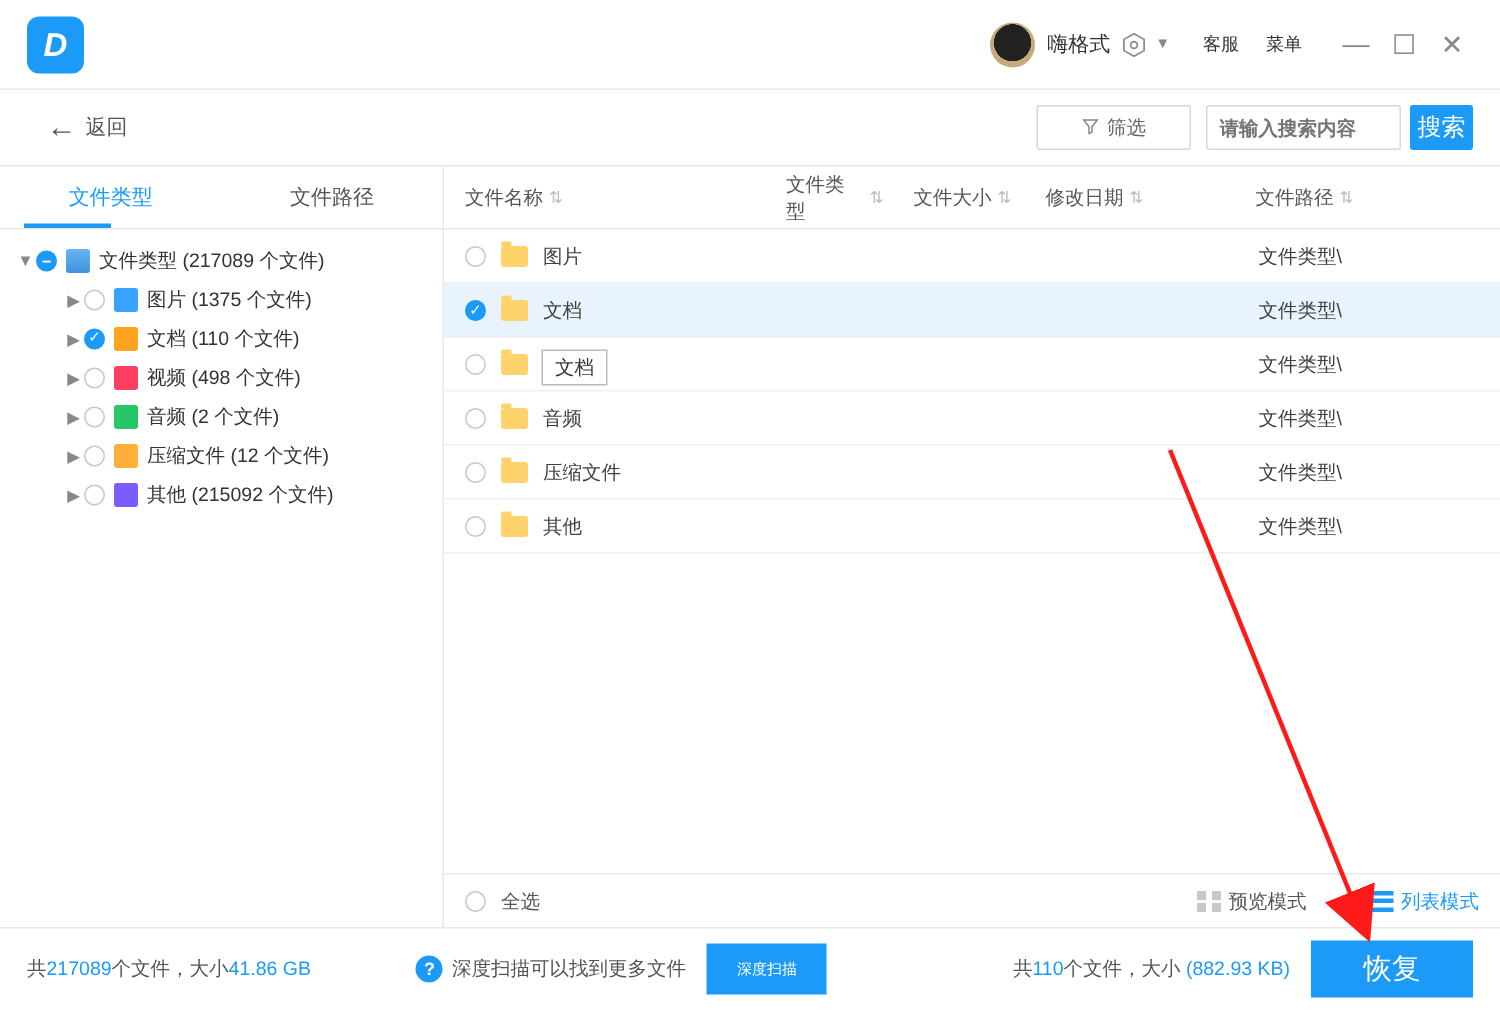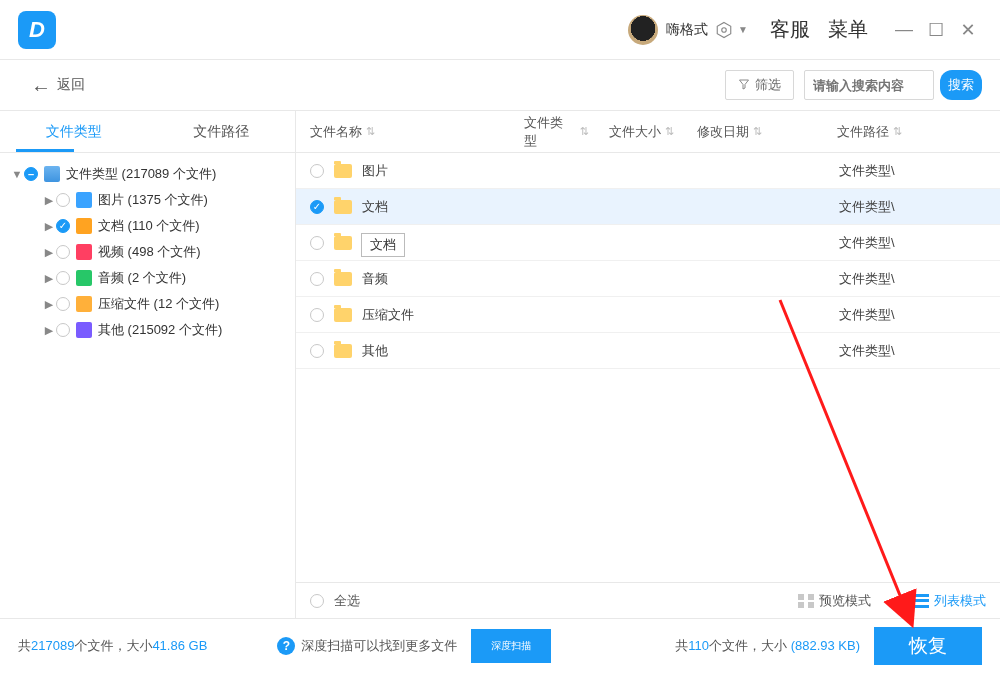--- a/index.html
+++ b/index.html
@@ -7,31 +7,31 @@
 
 
 .titlebar { height: 60px; display: flex; align-items: center; padding: 0 18px; border-bottom: 1px solid #e8e8e8; }
 .logo { width: 38px; height: 38px; background: #1b9af7; border-radius: 8px; display: flex; align-items: center; justify-content: center; color: #fff; font-weight: bold; font-size: 22px; font-style: italic; margin-right: 10px; }
 .app-title { font-size: 18px; color: #333; }
 .titlebar-spacer { flex: 1; }
 .avatar { width: 30px; height: 30px; border-radius: 50%; background: radial-gradient(circle at 50% 45%, #222 0%, #222 55%, #c7a97b 56%, #c7a97b 100%); margin-right: 8px; }
 .username { font-size: 14px; color: #333; margin-right: 6px; }
 .hex-icon { width: 20px; height: 20px; display: flex; align-items: center; justify-content: center; color: #888; margin-right: 4px; }
 .dropdown-caret { color: #888; font-size: 10px; margin-right: 22px; }
-.titlebar-link { font-size: 20px; color: #333; margin-right: 18px; cursor: pointer; }
+.titlebar-link { font-size: 12px; color: #333; margin-right: 18px; cursor: pointer; }
 .win-btn { width: 28px; height: 28px; display: flex; align-items: center; justify-content: center; cursor: pointer; color: #888; font-size: 18px; margin-left: 4px; }
 
 
 .toolbar { height: 50px; display: flex; align-items: center; padding: 0 18px 0 31px; }
 .back-btn { display: flex; align-items: center; cursor: pointer; color: #555; font-size: 14px; }
 .back-arrow { font-size: 20px; margin-right: 6px; color: #555; }
 .toolbar-spacer { flex: 1; }
-.filter-btn { height: 30px; border: 1px solid #d8d8d8; background: #fff; padding: 0 12px; display: flex; align-items: center; font-size: 13px; color: #666; cursor: pointer; margin-right: 10px; border-radius: 2px; }
+.filter-btn { height: 30px; border: 1px solid #d8d8d8; background: #fff; padding: 0 29px; display: flex; align-items: center; font-size: 13px; color: #666; cursor: pointer; margin-right: 10px; border-radius: 2px; }
 .search-input { height: 30px; width: 130px; border: 1px solid #d8d8d8; padding: 0 8px; font-size: 13px; margin-right: 6px; border-radius: 2px; font-weight: bold; }
-.search-btn { height: 30px; width: 42px; background: #1b9af7; color: #fff; border: none; font-size: 13px; cursor: pointer; border-radius: 12px; }
+.search-btn { height: 30px; width: 42px; background: #1b9af7; color: #fff; border: none; font-size: 16px; cursor: pointer; border-radius: 2px; }
 
 
 .main { height: 508px; display: flex; border-top: 1px solid #e8e8e8; }
 
 
 .sidebar { width: 296px; border-right: 1px solid #e8e8e8; display: flex; flex-direction: column; }
 .sidebar-tabs { height: 42px; display: flex; align-items: center; border-bottom: 1px solid #e8e8e8; position: relative; }
 .sidebar-tab { flex:1; text-align:center; font-size: 14px; color: #555; cursor: pointer; padding: 10px 0; }
 .sidebar-tab.active { color: #1b9af7; }
 .sidebar-tab.active::after { content:""; position:absolute; bottom:0; left: 16px; width: 58px; height: 3px; background:#1b9af7; }

